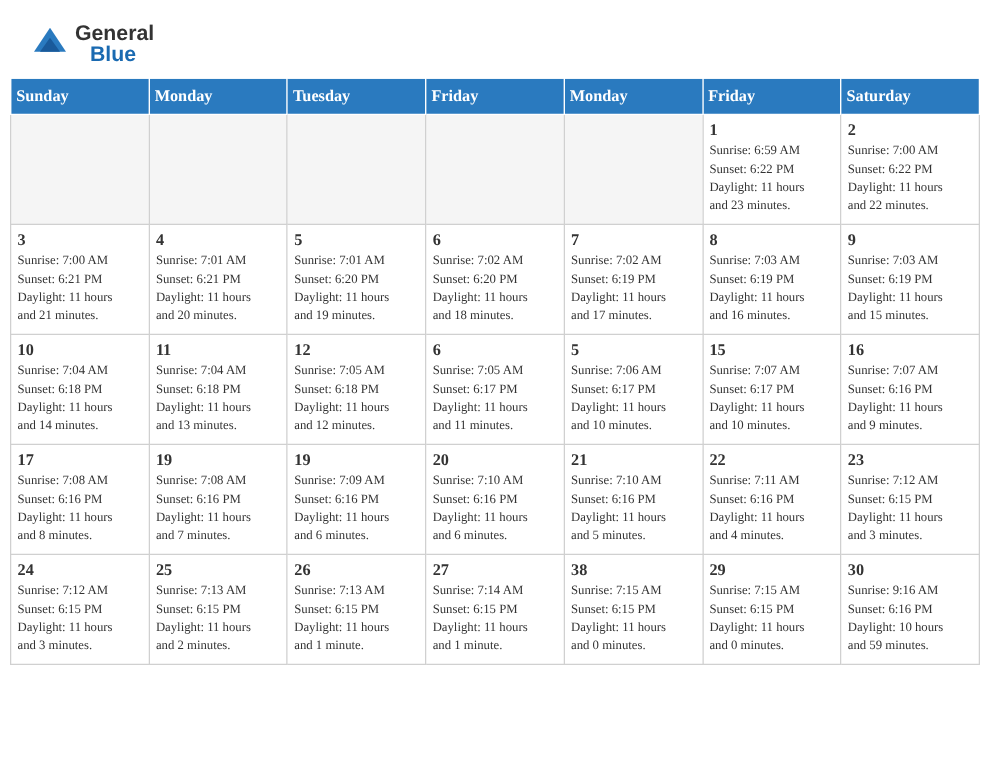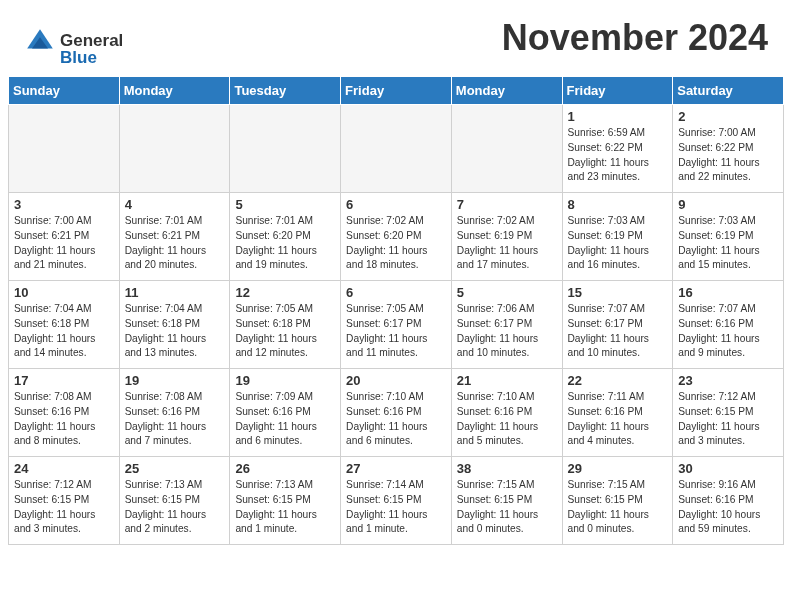--- a/index.html
+++ b/index.html
@@ -23,26 +23,26 @@
     }
     .logo-text {
       display: flex;
       flex-direction: column;
       line-height: 1;
     }
     .logo-general {
       font-size: 17px;
       font-weight: bold;
       color: #333;
-      margin-top: 14px;
     }
     .logo-blue {
       font-size: 17px;
       font-weight: bold;
       color: #1a6ab1;
+      margin-left: 12px;
     }
     .logo-icon {
       width: 32px;
       height: 32px;
       margin-right: 4px;
     }
     .title-block {
       text-align: right;
     }
     .month-title {
@@ -54,20 +54,21 @@
     .location {
       font-size: 15px;
       color: #555;
       margin-top: 2px;
     }
     .calendar {
       width: 100%;
       border-collapse: collapse;
       table-layout: fixed;
       padding: 0 16px 8px 8px;
+      font-family: Liberation Serif, serif;
     }
     .calendar th {
       background: #2a7abf;
       color: #fff;
       font-size: 13px;
       font-weight: bold;
       padding: 6px 4px;
       text-align: left;
       border: 1px solid #fff;
     }
@@ -110,21 +111,20 @@
     <svg class="logo-icon" viewBox="0 0 40 40" xmlns="http://www.w3.org/2000/svg">
       <polygon points="20,4 36,28 4,28" fill="#2a7abf"></polygon>
       <polygon points="20,14 30,28 10,28" fill="#1a5a9a"></polygon>
     </svg>
     <div class="logo-text">
       <span class="logo-general">General</span>
       <span class="logo-blue">Blue</span>
     </div>
   </div>
   <div class="title-block">
-    <div class="month-title">November 2024</div>
   </div>
 </div>
 
 <div class="calendar-wrap">
   <table class="calendar">
     <thead>
       <tr>
       <th>Sunday</th>
           <th>Monday</th>
           <th>Tuesday</th>

